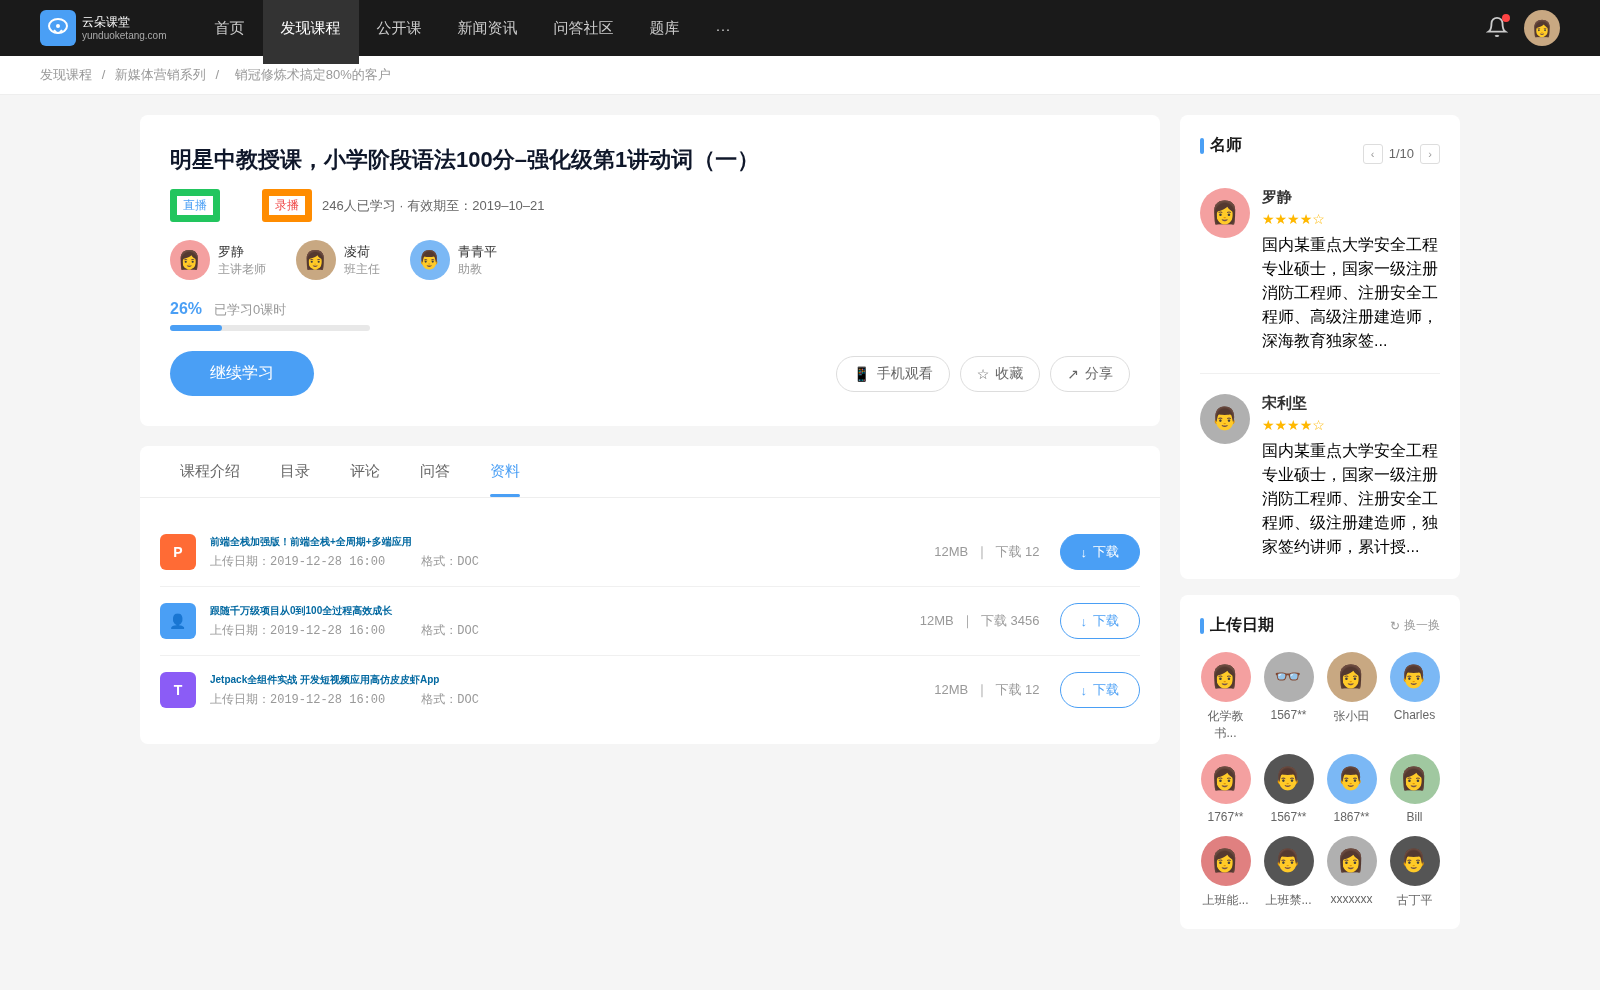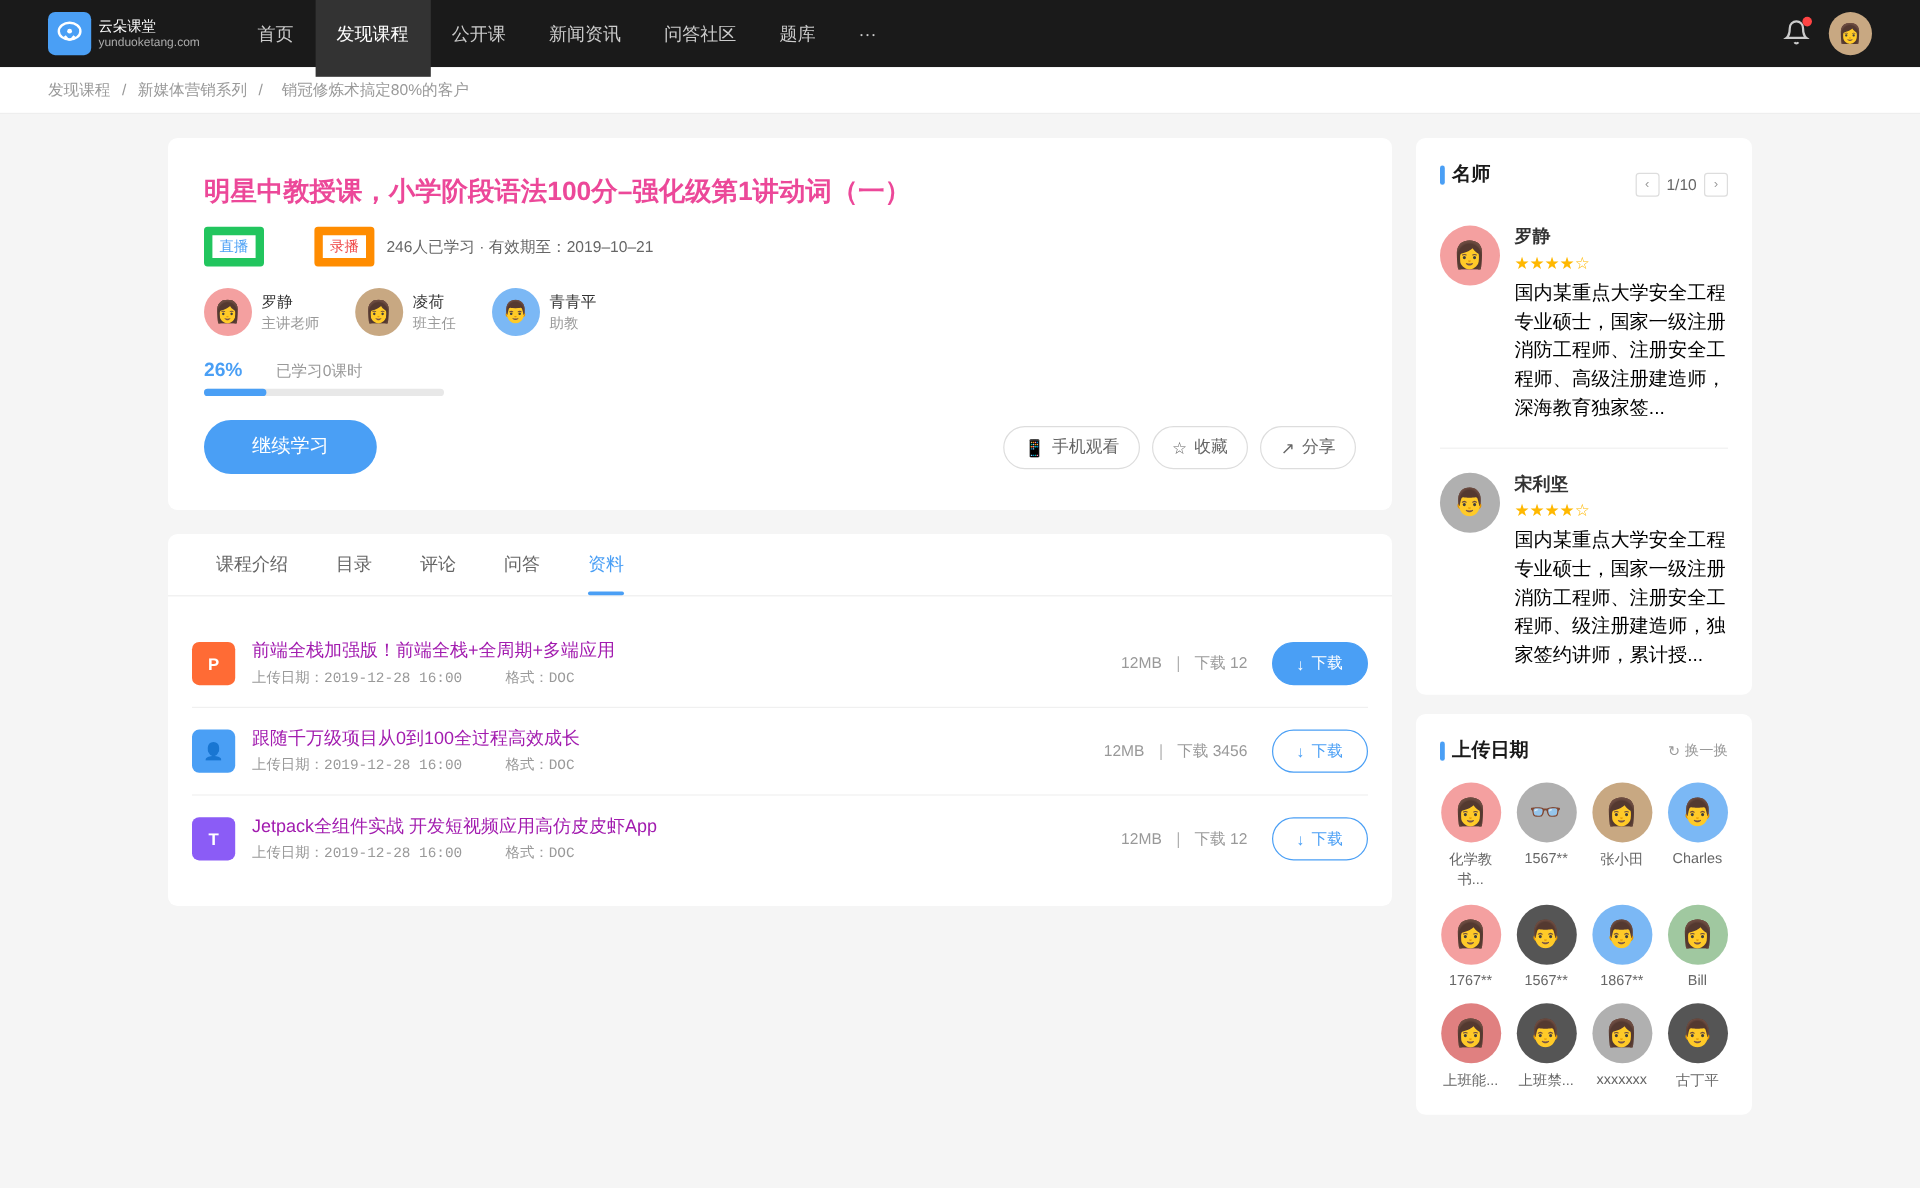--- a/index.html
+++ b/index.html
@@ -25,33 +25,33 @@
     .breadcrumb span { margin: 0 6px; }
 
     
     .main-wrapper { max-width: 1400px; margin: 0 auto; padding: 20px 40px; display: flex; gap: 20px; }
 
     
     .content-left { flex: 1; min-width: 0; }
 
     
     .course-card { background: #fff; border-radius: 8px; padding: 30px; margin-bottom: 20px; }
-    .course-title { font-size: 22px; font-weight: 600; color: #ec4899; margin-bottom: 14px; }
+    .course-title { font-size: 22px; font-weight: 600; color: #0f172a; margin-bottom: 14px; }
     .course-meta { display: flex; align-items: center; gap: 10px; margin-bottom: 18px; font-size: 13px; color: #666; }
     .tag { border: 7px solid #22c55e; color: #4a9ff5; border-radius: 3px; padding: 1px 6px; font-size: 12px; }
     .tag.orange { border-color: #ff8c00; color: #ef4444; margin-left: 32px; }
     .teachers { display: flex; gap: 30px; margin-bottom: 20px; }
     .teacher-item { display: flex; align-items: center; gap: 8px; }
     .teacher-avatar { width: 40px; height: 40px; border-radius: 50%; background: #ddd; overflow: hidden; display: flex; align-items: center; justify-content: center; font-size: 18px; }
     .teacher-info { font-size: 13px; }
     .teacher-name { color: #333; font-weight: 500; }
     .teacher-role { color: #999; font-size: 12px; }
     .progress-section { margin-bottom: 20px; }
     .progress-label { color: #4a9ff5; font-weight: 600; font-size: 16px; margin-bottom: 6px; }
-    .progress-sub { color: #999; font-size: 13px; margin-left: 24px; }
+    .progress-sub { color: #999; font-size: 13px; margin-left: 8px; }
     .progress-bar-bg { background: #e8e8e8; border-radius: 4px; height: 6px; width: 200px; margin-top: 6px; }
     .progress-bar-fill { background: #4a9ff5; height: 6px; border-radius: 4px; }
     .course-actions { display: flex; align-items: center; gap: 16px; }
     .btn-primary { background: #4a9ff5; color: #fff; border: none; border-radius: 24px; padding: 12px 40px; font-size: 16px; cursor: pointer; font-weight: 500; }
     .btn-secondary { display: flex; align-items: center; gap: 6px; color: #666; cursor: pointer; font-size: 14px; border: 1px solid #ddd; border-radius: 20px; padding: 8px 16px; background: #fff; }
     .actions-right { margin-left: auto; display: flex; gap: 10px; }
 
     
     .tabs-container { background: #fff; border-radius: 8px; }
     .tabs-header { display: flex; border-bottom: 1px solid #eee; padding: 0 20px; }
@@ -61,21 +61,21 @@
     .tabs-content { padding: 20px; }
 
     
     .resource-item { display: flex; align-items: center; padding: 16px 0; border-bottom: 1px solid #f0f0f0; }
     .resource-item:last-child { border-bottom: none; }
     .resource-icon { width: 36px; height: 36px; border-radius: 6px; display: flex; align-items: center; justify-content: center; font-size: 14px; font-weight: 700; color: #fff; margin-right: 14px; flex-shrink: 0; }
     .resource-icon.orange { background: #ff6b35; }
     .resource-icon.blue { background: #4a9ff5; }
     .resource-icon.purple { background: #8b5cf6; }
     .resource-info { flex: 1; min-width: 0; }
-    .resource-title { font-size: 15px; font-weight: 400; color: #a21caf; margin-bottom: 4px; }
+    .resource-title { font-size: 10px; font-weight: 700; color: #0369a1; margin-bottom: 4px; }
     .resource-meta { font-size: 12px; color: #999; font-family: Liberation Mono, monospace; }
     .resource-stats { font-size: 13px; color: #999; margin-right: 20px; white-space: nowrap; }
     .btn-download { border: 1px solid #4a9ff5; color: #4a9ff5; background: #fff; border-radius: 20px; padding: 8px 20px; cursor: pointer; font-size: 13px; display: flex; align-items: center; gap: 6px; }
     .btn-download.filled { background: #4a9ff5; color: #fff; }
 
     
     .sidebar-right { width: 280px; flex-shrink: 0; }
     .sidebar-card { background: #fff; border-radius: 8px; padding: 20px; margin-bottom: 16px; }
     .sidebar-card-title { display: flex; align-items: center; gap: 6px; font-size: 16px; font-weight: 600; color: #1a1a1a; margin-bottom: 16px; }
     .sidebar-card-title::before { content: ''; display: inline-block; width: 4px; height: 16px; background: #4a9ff5; border-radius: 2px; }

